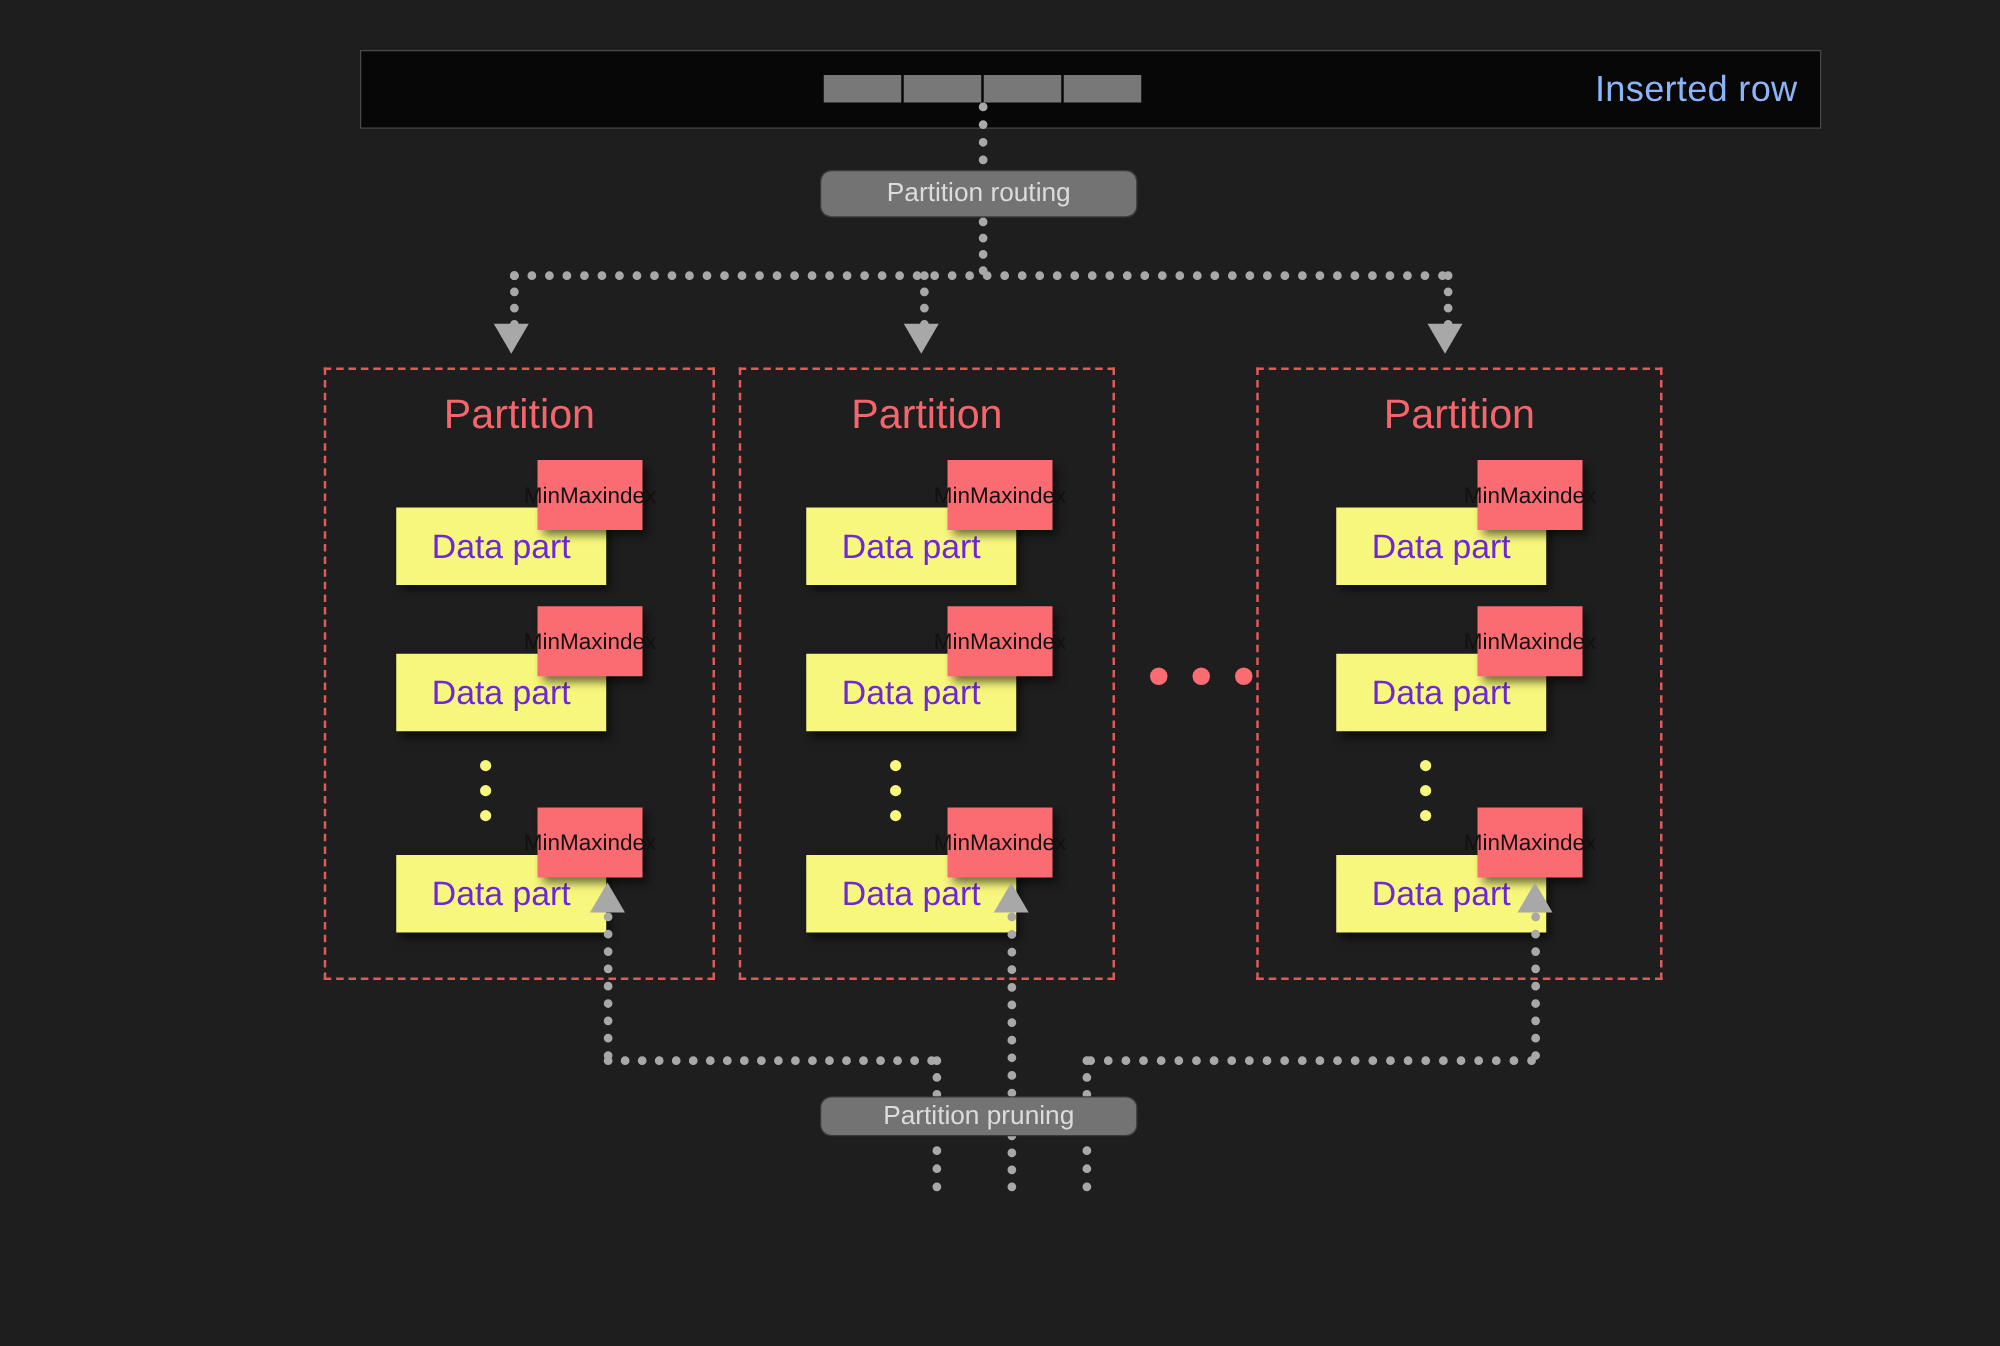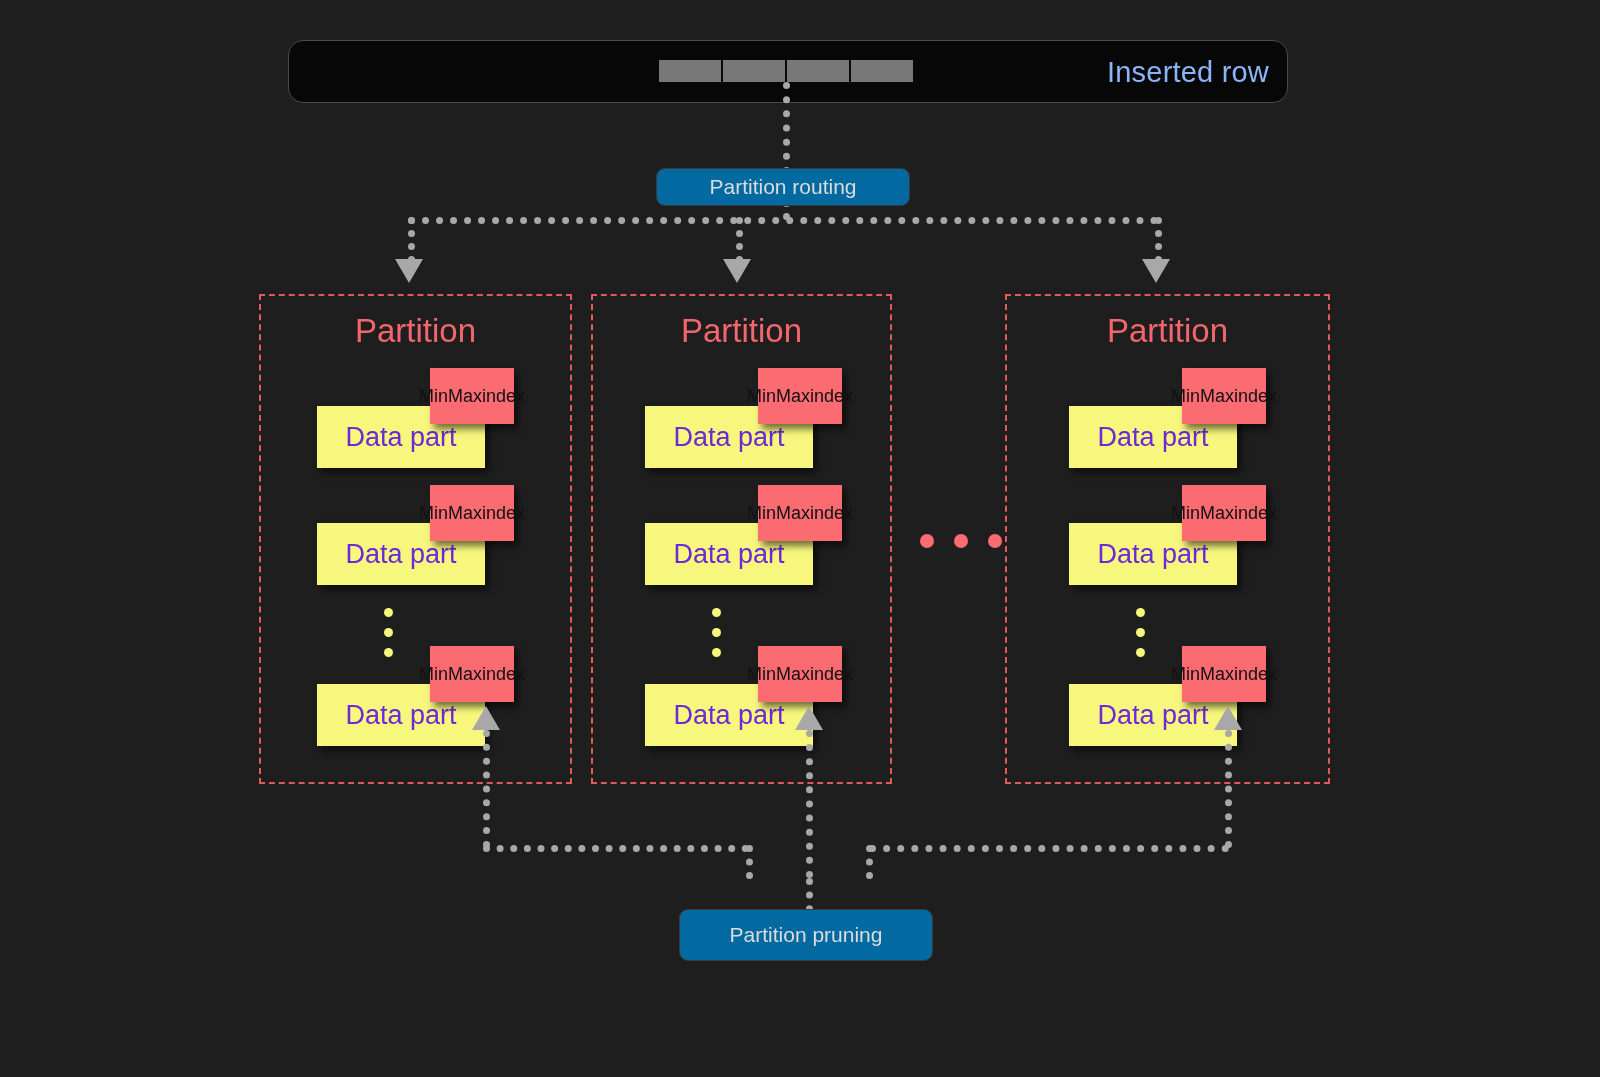--- a/index.html
+++ b/index.html
@@ -18,25 +18,25 @@
     inset: 0;
     width: 1600px;
     height: 1077px;
   }
 
   
   .inserted-row-bar {
     position: absolute;
     left: 288px;
     top: 40px;
-    width: 1000px;
+    width: 1169px;
     height: 63px;
     background: #070707;
     border: 1px solid #4a4a4a;
-    border-radius: 15px;
+    border-radius: 0;
   }
   .row-cells {
     position: absolute;
     left: 370px;
     top: 19px;
     display: flex;
     gap: 2px;
   }
   .row-cell {
     width: 62px;
@@ -50,34 +50,33 @@
     transform: translateY(-50%);
     color: #8cb4f8;
     font-size: 29px;
     letter-spacing: .2px;
     white-space: nowrap;
   }
 
   
   .pill {
     position: absolute;
-    background: #0369a1;
+    background: #737373;
     border: 1px solid #3a3a3a;
     border-radius: 9px;
     color: #dcdcdc;
     font-size: 21px;
     display: flex;
     align-items: center;
     justify-content: center;
     white-space: nowrap;
     z-index: 6;
-    margin-top: 32px;
   }
   .pill-routing { left: 656px; top: 136px; width: 254px; height: 38px; }
-  .pill-pruning { left: 679px; top: 877px; width: 254px; height: 52px; align-items: center; }
+  .pill-pruning { left: 656px; top: 877px; width: 254px; height: 32px; align-items: center; }
 
   
   .dotv {
     position: absolute;
     width: 0;
     border-left: 7px dotted #a8a8a8;
     z-index: 2;
   }
   .doth {
     position: absolute;

